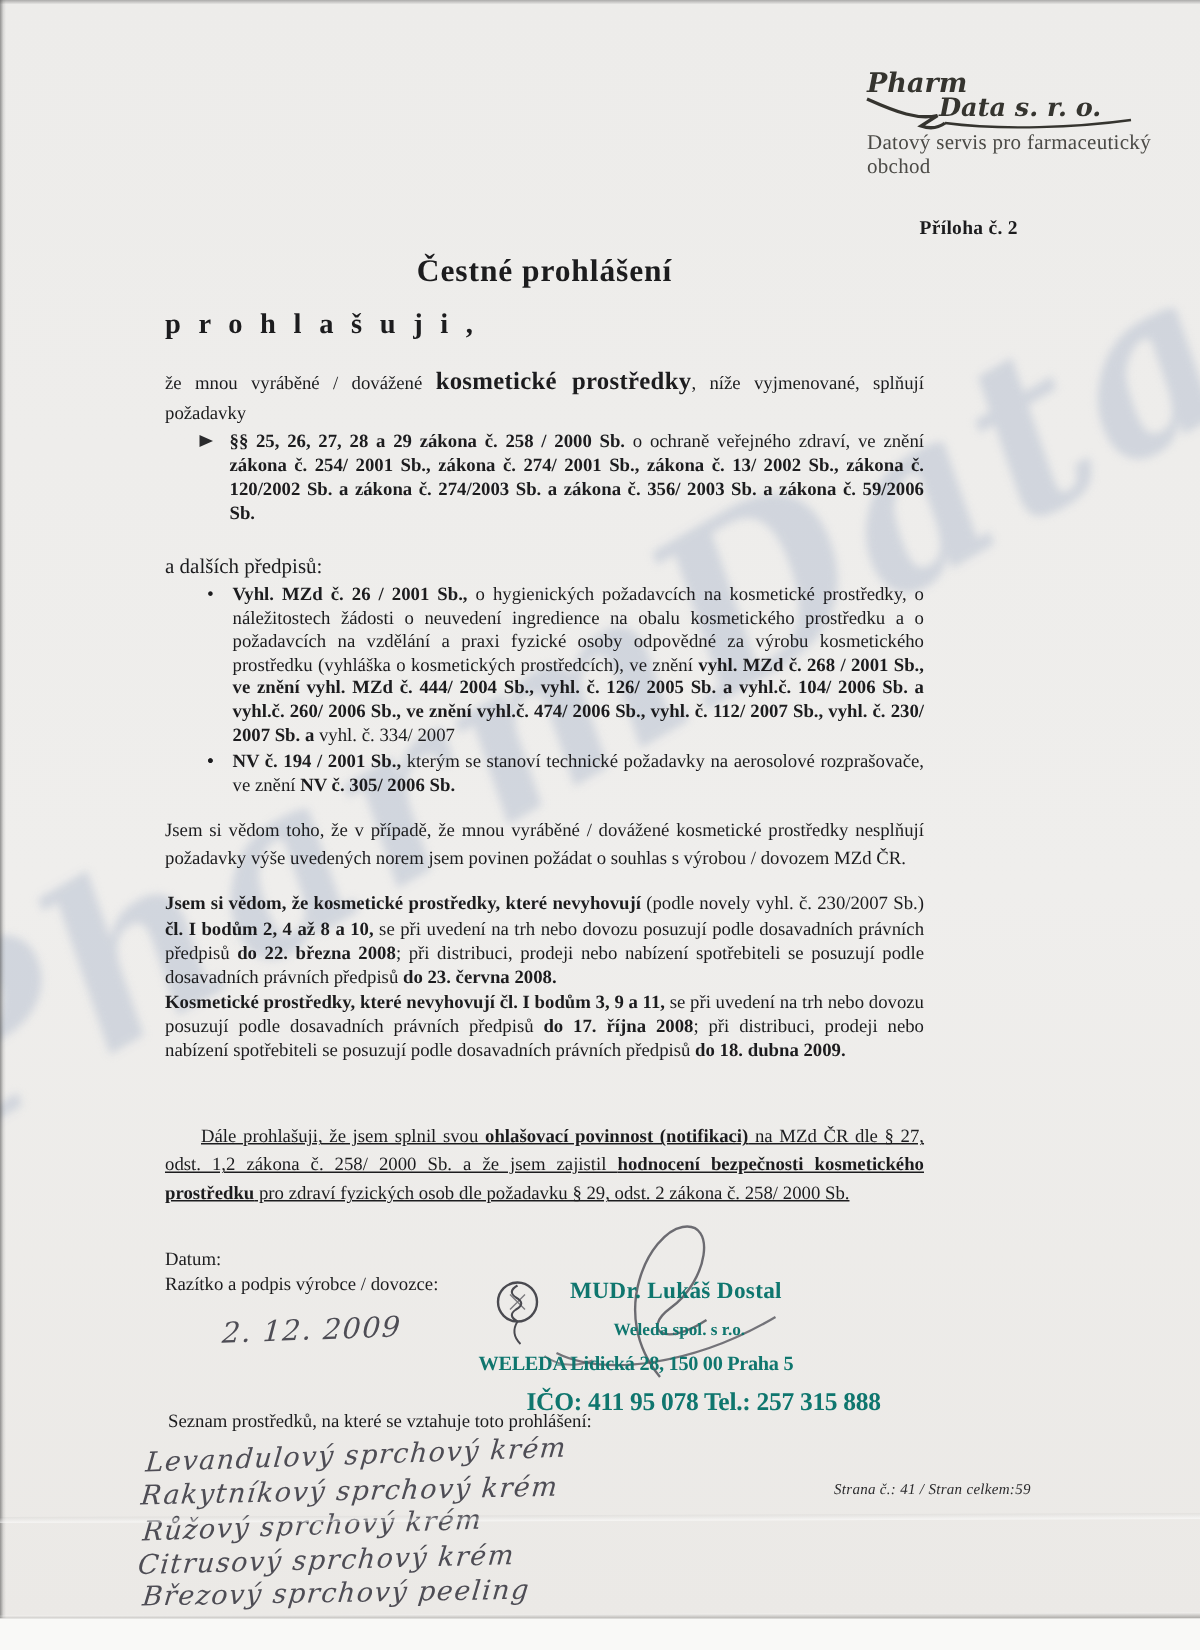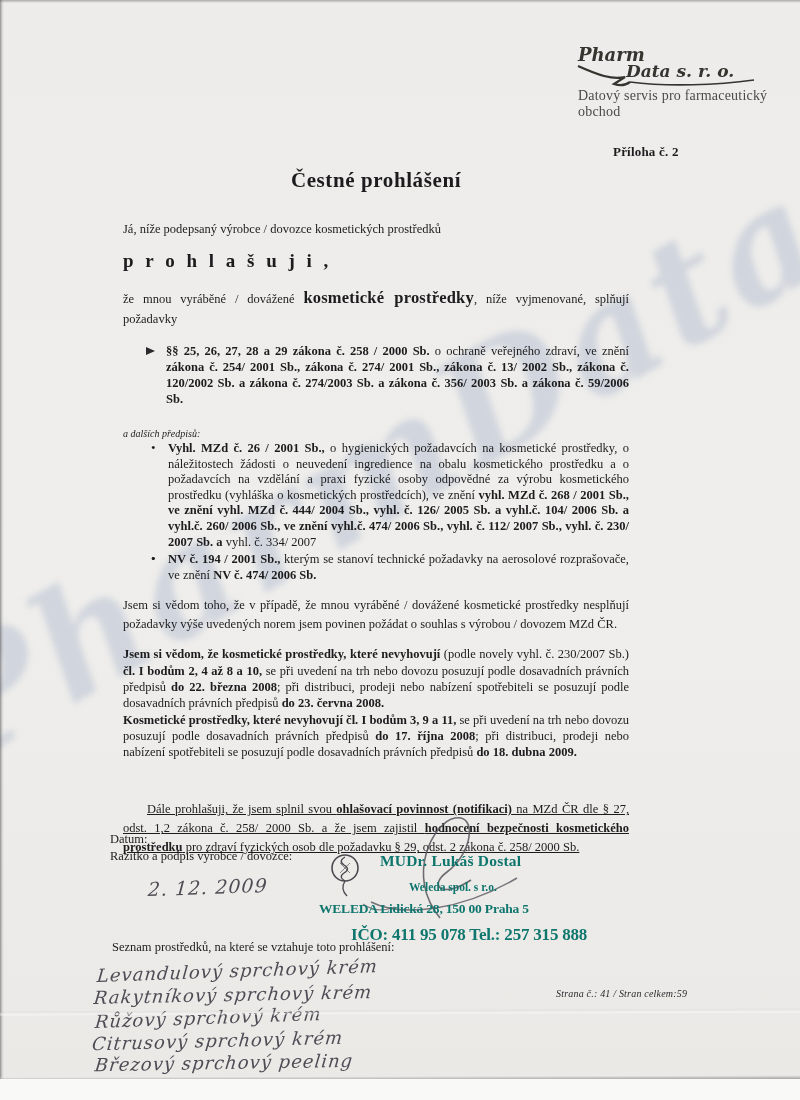--- a/index.html
+++ b/index.html
@@ -32,31 +32,31 @@
   }
 
   
   .logo{position:absolute;left:568px;top:44px;width:215px;}
   .logo svg{display:block;}
   .logo-tagline{font-size:14px;color:#4b4a46;letter-spacing:.2px;margin:0 0 0 10px;}
 
   .attach{position:absolute;left:613px;top:144px;font-size:13px;font-weight:bold;letter-spacing:.2px;}
 
   
-  .flow{position:absolute;left:123px;top:168px;width:506px;}
+  .flow{position:absolute;left:110px;top:168px;width:506px;}
   .title{text-align:center;font-size:21px;font-weight:bold;letter-spacing:.6px;}
   .intro{margin-top:29px;text-align:center;font-size:12.5px;}
   .declare{margin-top:13px;text-align:left;font-size:19px;font-weight:bold;letter-spacing:3.5px;}
   .para{font-size:12.5px;text-align:justify;}
   .products{margin-top:16px;line-height:20px;}
   .big{font-size:16.5px;font-weight:bold;letter-spacing:.2px;}
-  .law{position:relative;padding-left:43px;line-height:16px;margin-top:14px;}
+  .law{position:relative;padding-left:43px;line-height:16px;margin-top:1px;}
   .arrow{position:absolute;left:23px;top:4px;width:0;height:0;
     border-left:9px solid #2a2a2c;border-top:4.5px solid transparent;border-bottom:4.5px solid transparent;}
-  .regs-heading{margin-top:21px;font-size:10px;font-style:italic;}
+  .regs-heading{margin-top:21px;font-size:14px;}
   .bullet-item{position:relative;padding-left:45px;line-height:15.6px;margin-top:2px;font-size:12.5px;text-align:justify;}
   .dot{position:absolute;left:28px;top:-1px;font-size:13px;}
   .aware1{margin-top:13px;line-height:18.5px;}
   .aware2{margin-top:13px;line-height:16.3px;}
   .dale{margin-top:40px;line-height:19px;text-indent:24px;text-decoration:underline;}
   .b{font-weight:bold;}
 
   
   .sig-label{position:absolute;left:110px;top:849px;font-size:12.5px;}
   .date-label{position:absolute;left:110px;top:832px;font-size:12.5px;}
@@ -97,42 +97,41 @@
       <path d="M10 22 C 30 31, 44 36, 57 33 L 46 40 C 52 42, 58 41, 62 38" fill="none" stroke="#35342f" stroke-width="2.2"></path>
       <path d="M62 38 C 100 43, 150 41, 186 36" fill="none" stroke="#35342f" stroke-width="1.6"></path>
     </svg>
     <div class="logo-tagline">Datový servis pro farmaceutický obchod</div>
   </div>
 
   <div class="attach">Příloha č. 2</div>
 
   <div class="flow">
     <div class="title">Čestné prohlášení</div>
-    <div class="intro para">Já, níže podepsaný výrobce / dovozce kosmetických prostředků</div>
     <div class="declare">p r o h l a š u j i ,</div>
 
     <div class="para products"><span>že mnou vyráběné / dovážené </span><span class="b big">kosmetické prostředky</span><span>,  níže vyjmenované, splňují požadavky</span></div>
 
     <div class="para law">
       <span class="arrow"></span>
       <span><span class="b">§§ 25, 26, 27, 28 a 29 zákona č. 258 / 2000 Sb.</span><span> o ochraně veřejného zdraví, ve znění </span><span class="b">zákona č. 254/ 2001 Sb., zákona č. 274/ 2001 Sb., zákona č. 13/ 2002 Sb., zákona č. 120/2002 Sb. a zákona č. 274/2003 Sb. a zákona č. 356/ 2003 Sb. a zákona č. 59/2006 Sb.</span></span>
     </div>
 
     <div class="regs-heading">a dalších předpisů:</div>
 
     <div class="bullet-item">
       <span class="dot">•</span>
       <span><span class="b">Vyhl. MZd č. 26 / 2001 Sb.,</span><span> o hygienických požadavcích na kosmetické prostředky, o náležitostech žádosti o neuvedení ingredience na obalu kosmetického prostředku a o požadavcích na vzdělání a praxi fyzické osoby odpovědné za výrobu kosmetického prostředku (vyhláška o kosmetických prostředcích), ve znění </span><span class="b">vyhl. MZd č. 268 / 2001 Sb., ve znění vyhl. MZd č. 444/ 2004 Sb., vyhl. č. 126/ 2005 Sb. a vyhl.č. 104/ 2006 Sb. a vyhl.č. 260/ 2006 Sb., ve znění vyhl.č. 474/ 2006 Sb., vyhl. č. 112/ 2007 Sb., vyhl. č. 230/ 2007 Sb. a </span><span>vyhl. č. 334/ 2007</span></span>
     </div>
     <div class="bullet-item">
       <span class="dot">•</span>
     </div>
     <div class="bullet-item">
       <span class="dot">•</span>
-      <span><span class="b">NV č. 194 / 2001 Sb.,</span><span> kterým se stanoví technické požadavky na aerosolové rozprašovače, ve znění </span><span class="b">NV č. 474/ 2006 Sb.</span></span>
+      <span><span class="b">NV č. 194 / 2001 Sb.,</span><span> kterým se stanoví technické požadavky na aerosolové rozprašovače, ve znění </span><span class="b">NV č. 305/ 2006 Sb.</span></span>
     </div>
 
     <div class="para aware1">Jsem si vědom toho, že v případě, že mnou vyráběné / dovážené kosmetické prostředky nesplňují požadavky výše uvedených norem jsem povinen požádat o souhlas s výrobou / dovozem MZd ČR.</div>
 
     <div class="para aware2">
       <span><span class="b">Jsem si vědom, že  kosmetické prostředky, které nevyhovují</span><span> (podle novely vyhl. č. 230/2007 Sb.) </span><span class="b">čl. I bodům 2, 4 až 8 a 10,</span><span> se při uvedení na trh nebo dovozu posuzují podle dosavadních právních předpisů </span><span class="b">do 22. března 2008</span><span>; při distribuci, prodeji nebo nabízení spotřebiteli se posuzují podle dosavadních právních předpisů </span><span class="b">do 23. června 2008.</span></span><br>
       <span><span class="b">Kosmetické prostředky, které nevyhovují čl. I bodům 3, 9 a 11,</span><span> se při uvedení na trh nebo dovozu posuzují podle dosavadních právních předpisů </span><span class="b">do 17. října 2008</span><span>; při distribuci, prodeji nebo nabízení spotřebiteli se posuzují podle dosavadních právních předpisů </span><span class="b">do 18. dubna 2009.</span></span>
     </div>
 
     <div class="para dale"><span>Dále prohlašuji, že jsem splnil svou </span><span class="b">ohlašovací povinnost  (notifikaci)</span><span> na MZd ČR dle § 27, odst. 1,2 zákona č. 258/ 2000 Sb. a že jsem zajistil </span><span class="b">hodnocení bezpečnosti kosmetického prostředku</span><span> pro zdraví fyzických osob dle požadavku § 29, odst. 2 zákona č. 258/ 2000 Sb.</span></div>

